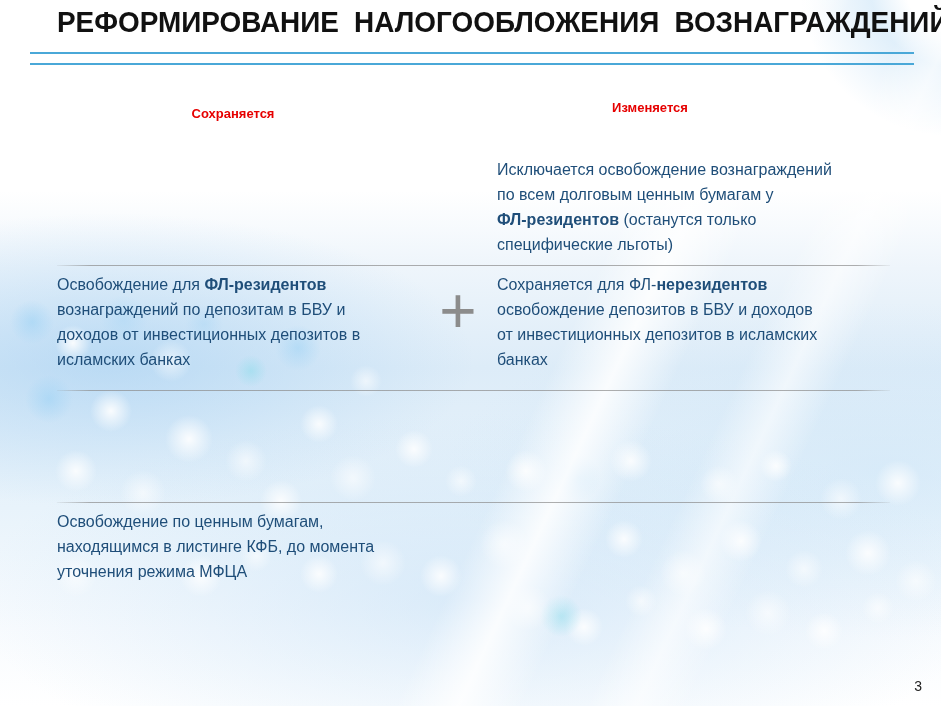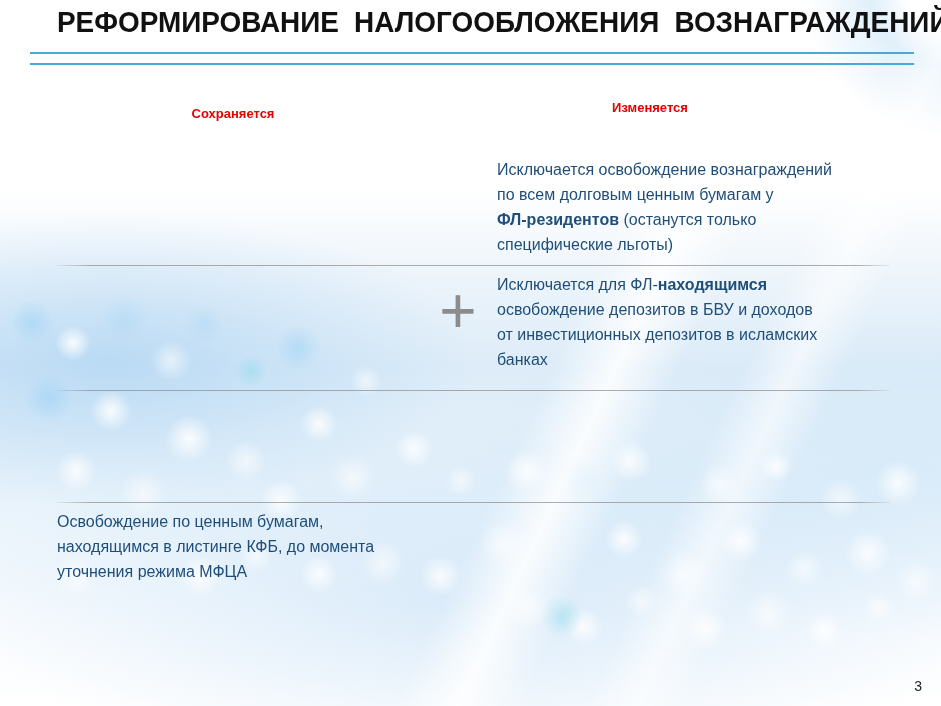--- a/index.html
+++ b/index.html
@@ -121,24 +121,28 @@
   <div class="col-header left">Сохраняется</div>
   <div class="col-header right">Изменяется</div>
 
   <div class="block changed-1"><span>Исключается освобождение вознаграждений
 по всем долговым ценным бумагам у
 </span><span class="b">ФЛ-резидентов</span><span> (останутся только
 специфические льготы)</span></div>
 
   <div class="hr hr-1"></div>
 
+  <div class="block preserved-1"><span>Освобождение для </span><span class="b">ФЛ-резидентов</span><span>
+вознаграждений по депозитам в БВУ и
+доходов от инвестиционных депозитов в
+исламских банках</span></div>
 
   <div class="plus">+</div>
 
-  <div class="block changed-2"><span>Исключается для ФЛ-</span><span class="b">находящимся</span><span>
+  <div class="block changed-2"><span>Сохраняется для ФЛ-</span><span class="b">нерезидентов</span><span>
 освобождение депозитов в БВУ и доходов
 от инвестиционных депозитов в исламских
 банках</span></div>
 
   <div class="hr hr-2"></div>
   <div class="hr hr-3"></div>
 
   <div class="block preserved-2"><span>Освобождение по ценным бумагам,
 находящимся в листинге КФБ, до момента
 уточнения режима МФЦА</span></div>

